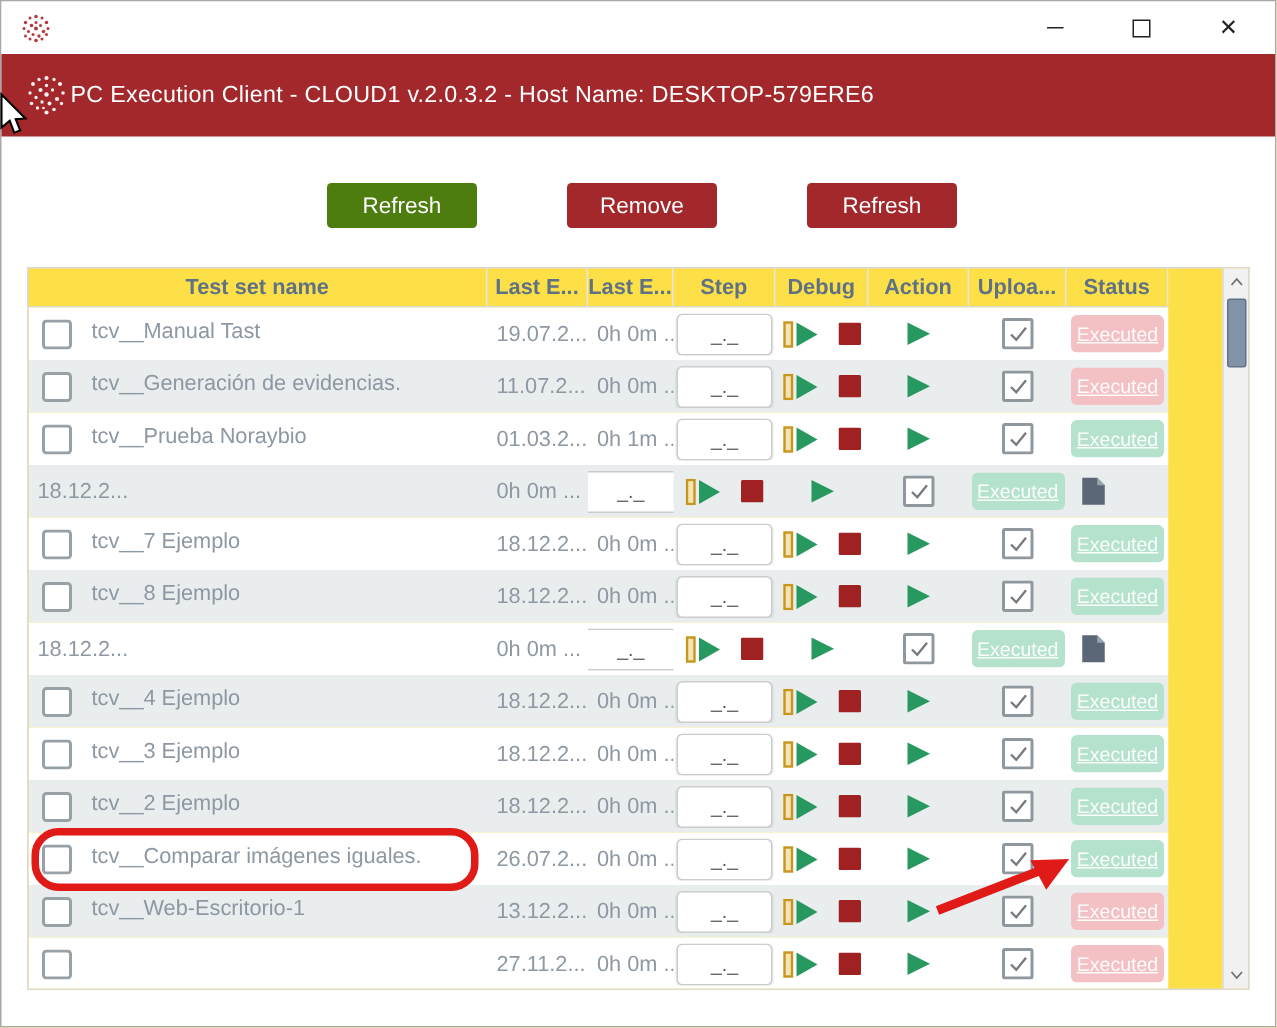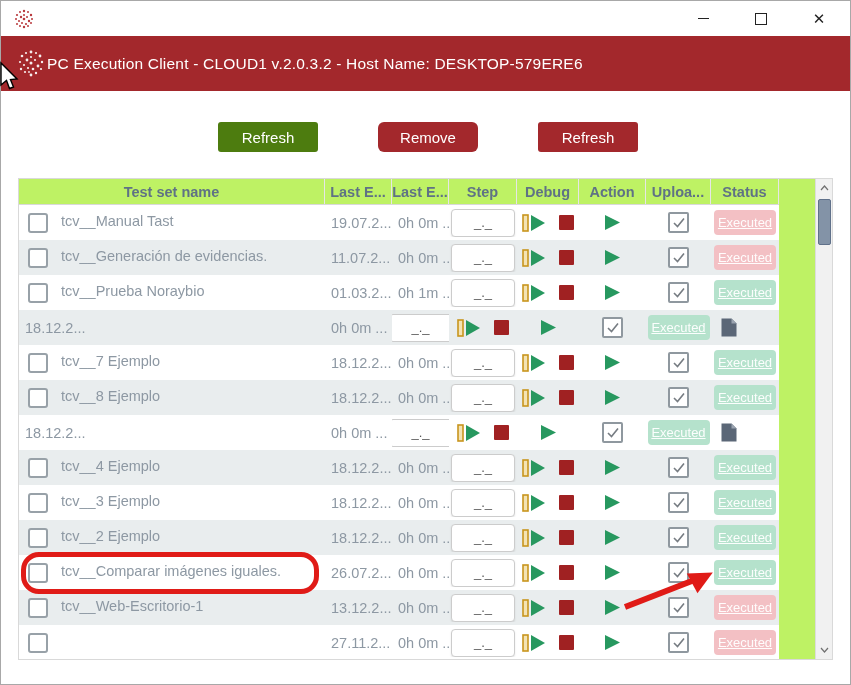--- a/index.html
+++ b/index.html
@@ -22,21 +22,21 @@
   .banner{position:absolute;left:0;top:35px;right:0;height:55px;display:flex;align-items:center;padding-left:14px;box-sizing:border-box;}
   .banner-title{color:#fff;font-size:15.5px;letter-spacing:.2px;}
 
   
   .btn{position:absolute;top:121px;width:100px;height:30px;color:#fff;border:none;border-radius:3px;font-size:15px;font-family:"Liberation Sans",sans-serif;cursor:pointer;}
   .btn-refresh{left:217px;}
   .btn-remove{left:377px;}
   .btn-schedule{left:537px;}
 
   
-  .table-outer{position:absolute;left:17px;top:177px;width:815px;height:482px;border:1px solid #d9d9d9;box-sizing:border-box;display:flex;background:#bef264;gap:36px;}
+  .table-outer{position:absolute;left:17px;top:177px;width:815px;height:482px;border:1px solid #d9d9d9;box-sizing:border-box;display:flex;background:#fde047;gap:36px;}
   .table-main{flex:1;overflow:hidden;--cols:306px 67px 57px 68px 62px 67px 65px 68px 1fr;}
   .thead{display:grid;grid-template-columns:var(--cols);height:26px;border-bottom:1px solid #d9d9d9;box-sizing:border-box;}
   .th{display:flex;align-items:center;justify-content:center;font-weight:bold;color:#5f7285;font-size:14.5px;border-right:1px solid #e6e6e6;overflow:hidden;white-space:nowrap;}
   .th:last-child{border-right:none;}
   .row{display:grid;grid-template-columns:var(--cols);height:35px;align-items:center;font-size:14.5px;color:#8d98a3;background:#fff;}
   .row.alt{background:#e9edee;}
   .cell{overflow:hidden;white-space:nowrap;}
   .cell-name{display:flex;align-items:flex-start;gap:13px;padding-left:9px;}
   .cell-date{padding-left:6px;}
   .cell-center{display:flex;align-items:center;justify-content:center;}
@@ -127,21 +127,21 @@
           <circle cx="10" cy="24" r="1.1"></circle>
         <circle cx="16" cy="27" r="1.4"></circle>
           <circle cx="21" cy="25" r="1.2"></circle>
           <circle cx="14" cy="24" r="0.9"></circle>
       </g>
     </svg>
     <span class="banner-title">PC Execution Client - CLOUD1 v.2.0.3.2 - Host Name: DESKTOP-579ERE6</span>
   </div>
 
   <button class="btn btn-refresh" style="background:#4d7c0f;">Refresh</button>
-  <button class="btn btn-remove" style="background:#a3282c;border-radius:6px;">Remove</button>
+  <button class="btn btn-remove" style="background:#a3282c;">Remove</button>
   <button class="btn btn-schedule" style="background:#a3282c;">Refresh</button>
 
   <div class="table-outer">
     <div class="table-main">
       <div class="thead">
         <div class="th">Test set name</div>
         <div class="th">Last E...</div>
         <div class="th">Last E...</div>
         <div class="th">Step</div>
         <div class="th">Debug</div>

